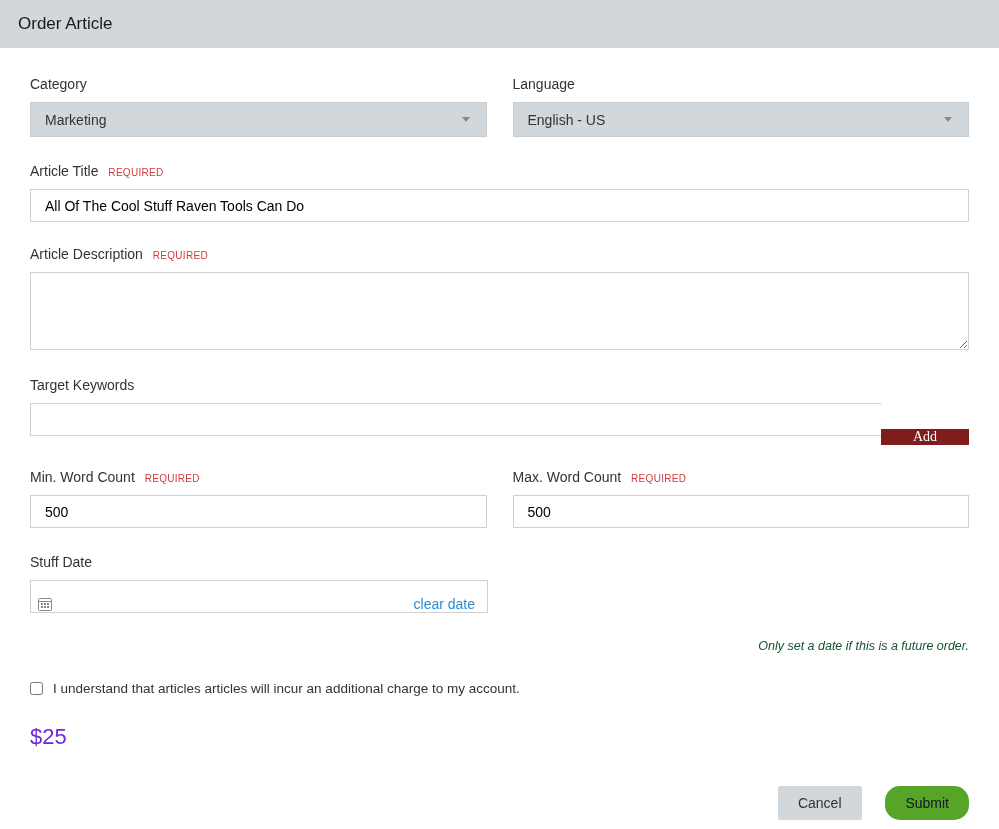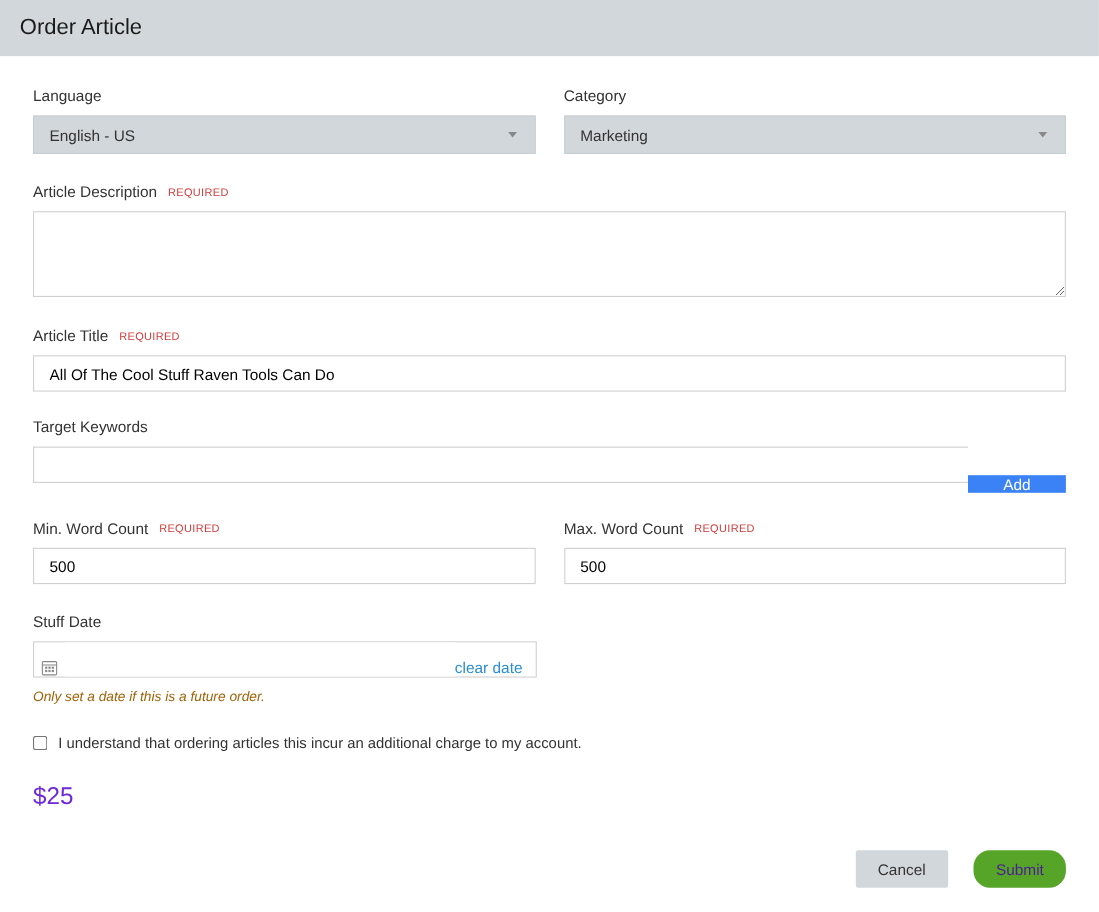--- a/index.html
+++ b/index.html
@@ -1,90 +1,90 @@
 <!DOCTYPE html>
 <html><head>
   <meta charset="utf-8">
   <style>
     * { box-sizing: border-box; margin: 0; padding: 0; }
     body { font-family: "Helvetica Neue", Helvetica, Arial, sans-serif; font-size: 14px; color: #333; background: #fff; }
     .header-bar { background: #d2d7db; padding: 14px 18px; }
-    .header-title { font-size: 20px; font-weight: 500; color: #1a1a1a; }
+    .header-title { font-size: 17px; font-weight: 500; color: #1a1a1a; }
     .form-body { padding: 28px 30px 24px 30px; }
     .row { display: flex; gap: 26px; margin-bottom: 26px; }
     .col { flex: 1; display: flex; flex-direction: column; }
     .label { font-size: 14px; color: #333; margin-bottom: 10px; }
     .label .req { font-size: 10px; color: #d13b3b; text-transform: uppercase; letter-spacing: 0.3px; margin-left: 6px; vertical-align: middle; font-weight: 500; }
     .select-box { position: relative; background: #d2d7db; border: 1px solid #c8cdd1; height: 35px; display: flex; align-items: center; padding: 0 14px; cursor: pointer; }
     .select-box .sel-text { flex: 1; color: #333; }
     .select-box .caret { width: 0; height: 0; border-left: 4px solid transparent; border-right: 4px solid transparent; border-top: 5px solid #888; margin-right: 2px; }
     .text-input { width: 100%; border: 1px solid #d0d0d0; background: #fff; height: 33px; padding: 0 14px; font-size: 14px; font-family: inherit; color: #000; font-weight: 500; outline: none; }
     .text-input::placeholder { color: #aaa; }
     .textarea { width: 100%; border: 1px solid #d0d0d0; background: #fff; height: 78px; padding: 8px 14px; font-size: 14px; font-family: inherit; resize: vertical; outline: none; }
     .full { margin-bottom: 24px; }
     .keyword-row { display: flex; }
     .keyword-row .text-input { flex: 1; border-right: none; }
-    .add-btn { background: #3b82f6; color: #fff; border: none; padding: 0 32px; font-size: 14px; font-weight: 500; cursor: pointer; font-family: Liberation Sans, sans-serif; margin-top: 26px; }
+    .add-btn { background: #7f1d1d; color: #fff; border: none; padding: 0 32px; font-size: 14px; font-weight: 500; cursor: pointer; font-family: Liberation Serif, serif; margin-top: 26px; }
     .date-row { margin-bottom: 28px; }
     .date-field { position: relative; display: flex; align-items: flex-end; border: 1px solid #d0d0d0; width: 458px; height: 33px; }
     .date-icon { width: 28px; display: flex; align-items: center; justify-content: center; }
     .date-input { flex: 1; border: none; height: 100%; padding: 0 6px; font-size: 14px; outline: none; font-family: inherit; }
     .clear-date { color: #2a8dd4; font-size: 14px; padding-right: 12px; cursor: pointer; font-weight: 500; }
-    .hint { color: #a16207; font-style: italic; font-size: 12.5px; margin-top: 10px; }
+    .hint { color: #14532d; font-style: italic; font-size: 12.5px; margin-top: 26px; text-align: right; }
     .consent-row { display: flex; align-items: center; margin-bottom: 28px; }
     .consent-row input[type="checkbox"] { margin-right: 10px; width: 13px; height: 13px; }
     .consent-row label { font-size: 13.5px; color: #333; }
     .total-block { margin-bottom: 36px; }
     .total-label { font-size: 14px; color: #333; margin-bottom: 8px; }
     .total-value { font-size: 22px; font-weight: 400; color: #6d28d9; }
     .footer-actions { text-align: right; }
     .btn { display: inline-block; border: none; padding: 9px 20px; font-size: 14px; font-family: inherit; cursor: pointer; margin-left: 20px; border-radius: 2px; }
     .btn-cancel { background: #d2d7db; color: #333; }
-    .btn-submit { background: #57a528; color: #4c1d95; border-radius: 15px; }
+    .btn-submit { background: #57a528; color: #0f172a; border-radius: 15px; }
   </style>
 </head>
 <body>
 
 <div class="header-bar">
   <div class="header-title">Order Article</div>
 </div>
 
 <div class="form-body">
 
   <div class="row">
     <div class="col">
+      <div class="label">Category</div>
+      <div class="select-box">
+        <span class="sel-text">Marketing</span>
+        <span class="caret"></span>
+      </div>
+    </div>
+    <div class="col">
       <div class="label">Language</div>
       <div class="select-box">
         <span class="sel-text">English - US</span>
         <span class="caret"></span>
       </div>
     </div>
-    <div class="col">
-      <div class="label">Category</div>
-      <div class="select-box">
-        <span class="sel-text">Marketing</span>
-        <span class="caret"></span>
-      </div>
+  </div>
+
+  <div class="full">
+    <div class="label">
+      <span>Article Title</span>
+      <span class="req">REQUIRED</span>
     </div>
+    <input class="text-input" type="text" value="All Of The Cool Stuff Raven Tools Can Do" style="">
   </div>
 
   <div class="full">
     <div class="label">
       <span>Article Description</span>
       <span class="req">REQUIRED</span>
     </div>
     <textarea class="textarea" style=""></textarea>
-  </div>
-
-  <div class="full">
-    <div class="label">
-      <span>Article Title</span>
-      <span class="req">REQUIRED</span>
-    </div>
-    <input class="text-input" type="text" value="All Of The Cool Stuff Raven Tools Can Do" style="">
   </div>
 
   <div class="full">
     <div class="label">Target Keywords</div>
     <div class="keyword-row">
       <input class="text-input" type="text" style="">
       <button class="add-btn">Add</button>
     </div>
   </div>
 
@@ -121,21 +121,21 @@
           </svg>
       </span>
       <input class="date-input" type="text" style="">
       <span class="clear-date">clear date</span>
     </div>
     <div class="hint">Only set a date if this is a future order.</div>
   </div>
 
   <div class="consent-row">
     <input type="checkbox" id="consent" style="">
-    <label for="consent">I understand that ordering articles this incur an additional charge to my account.</label>
+    <label for="consent">I understand that articles articles will incur an additional charge to my account.</label>
   </div>
 
   <div class="total-block">
     <div class="total-value">$25</div>
   </div>
 
   <div class="footer-actions">
     <button class="btn btn-cancel">Cancel</button>
     <button class="btn btn-submit">Submit</button>
   </div>

